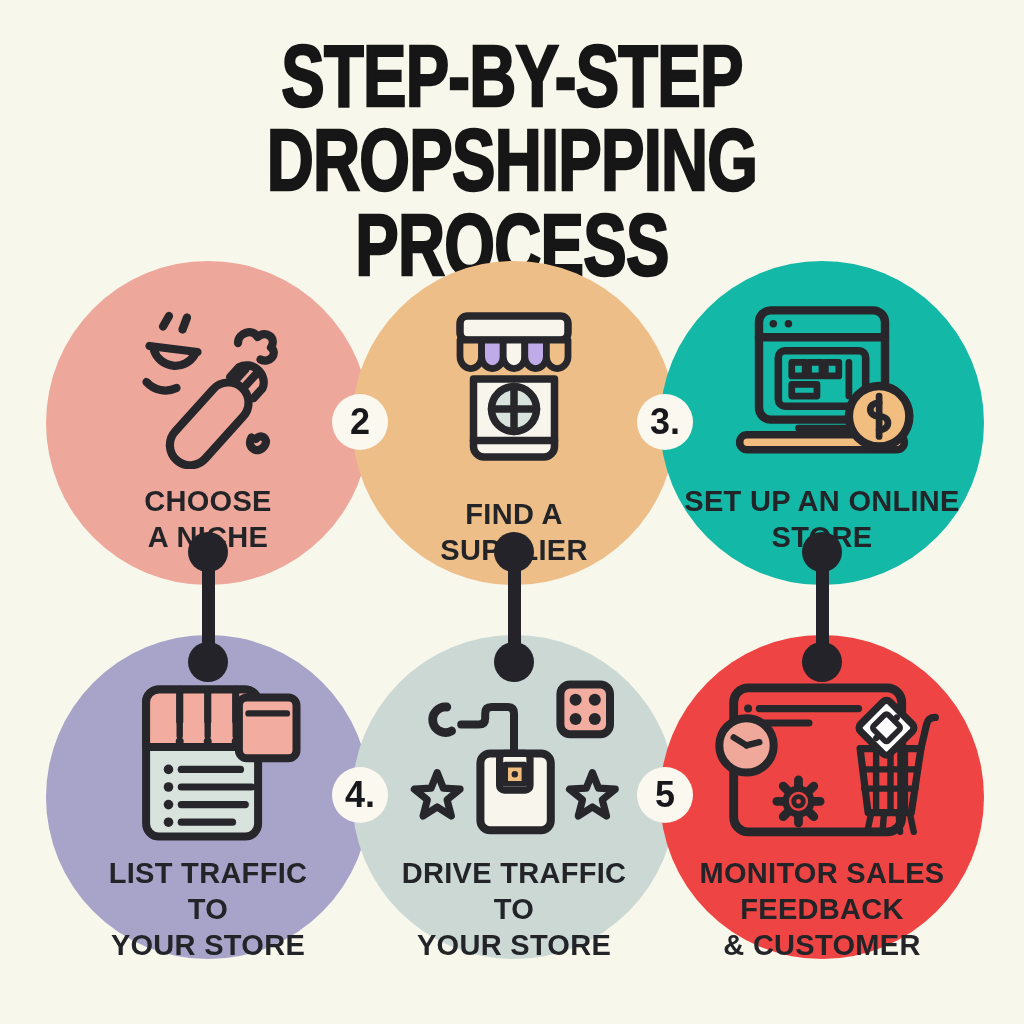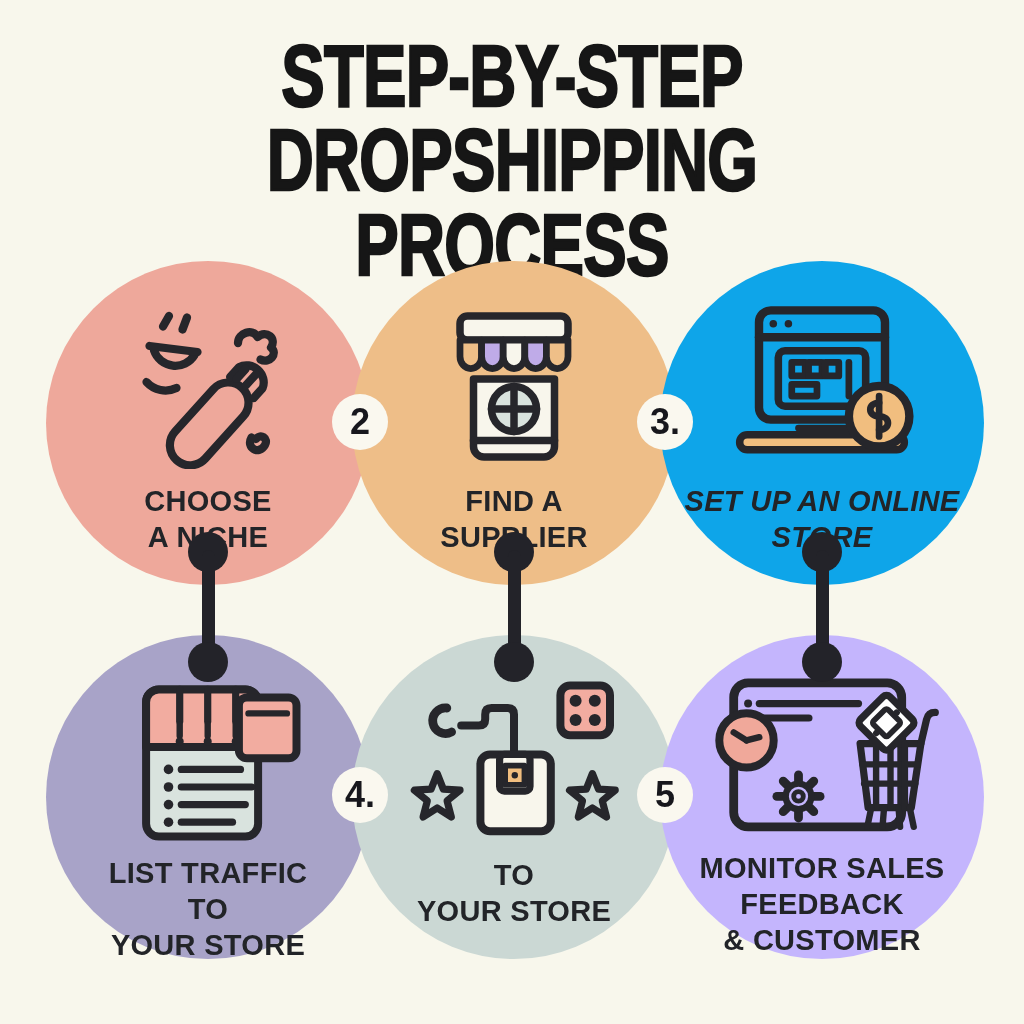--- a/index.html
+++ b/index.html
@@ -26,21 +26,21 @@
   }
   .title .t-line{display:block;}
 
   
   .circle{
     position:absolute;width:324px;height:324px;border-radius:50%;
     display:flex;flex-direction:column;align-items:center;
     padding-top:40px;box-sizing:border-box;
   }
   .pos1{left:46px;top:261px;}
-  .pos2{left:352px;top:261px;}
+  .pos2{left:352px;top:261px;gap:13px;}
   .pos3{left:660px;top:261px;}
   .pos4{left:46px;top:635px;}
   .pos5{left:352px;top:635px;}
   .pos6{left:660px;top:635px;}
 
   .icon-box{
     height:170px;width:280px;
     display:flex;align-items:center;justify-content:center;
   }
   .icon-box svg{display:block;}
@@ -129,21 +129,21 @@
         <path d="M124.4,48 h28.8 v22 a14.4,16 0 0 1 -28.8,0 z" fill="#BFABE8" stroke-width="9"></path>
         <path d="M153.2,48 h28.8 v22 a14.4,16 0 0 1 -28.8,0 z" fill="#EFBF88" stroke-width="9"></path>
       </svg>
     </div>
     <div class="label">
       <span>FIND A</span>
       <span>SUPPLIER</span>
     </div>
   </section>
 
-  <section class="circle pos3" style="background-color: #0ea5e9; font-style: italic;">
+  <section class="circle pos3" style="background-color: #14b8a6;">
     <div class="icon-box">
       <svg width="220" height="168" viewBox="0 0 240 200" fill="none" stroke="#26262B" stroke-width="10" stroke-linecap="round" stroke-linejoin="round">
         <rect x="45" y="10" width="150" height="130" rx="14"></rect>
         <path d="M45,42 H195"></path>
         <circle cx="62" cy="26" r="4.5" fill="#26262B" stroke="none"></circle>
         <circle cx="80" cy="26" r="4.5" fill="#26262B" stroke="none"></circle>
         <rect x="68" y="58" width="104" height="66" rx="8" stroke-width="9"></rect>
         <rect x="84" y="72" width="16" height="16" stroke-width="8"></rect>
         <rect x="104" y="72" width="16" height="16" stroke-width="8"></rect>
         <rect x="124" y="72" width="16" height="16" stroke-width="8"></rect>
@@ -207,26 +207,27 @@
         <rect x="198" y="12" width="62" height="62" rx="12" fill="#F2ACA0"></rect>
         <circle cx="217" cy="31" r="7.5" fill="#26262B" stroke="none"></circle>
         <circle cx="241" cy="31" r="7.5" fill="#26262B" stroke="none"></circle>
         <circle cx="217" cy="55" r="7.5" fill="#26262B" stroke="none"></circle>
         <circle cx="241" cy="55" r="7.5" fill="#26262B" stroke="none"></circle>
         <path transform="translate(44 152)" stroke-width="9" d="M0,-30 L7.64,-10.52 L28.53,-9.27 L12.36,4.02 L17.63,24.27 L0,13 L-17.63,24.27 L-12.36,4.02 L-28.53,-9.27 L-7.64,-10.52 Z"></path>
         <path transform="translate(238 152)" stroke-width="9" d="M0,-30 L7.64,-10.52 L28.53,-9.27 L12.36,4.02 L17.63,24.27 L0,13 L-17.63,24.27 L-12.36,4.02 L-28.53,-9.27 L-7.64,-10.52 Z"></path>
       </svg>
     </div>
     <div class="label">
+      <span>DRIVE TRAFFIC</span>
       <span>TO</span>
       <span>YOUR STORE</span>
     </div>
   </section>
 
-  <section class="circle pos6" style="background-color: #c4b5fd; justify-content: flex-end;">
+  <section class="circle pos6" style="background-color: #ef4444;">
     <div class="icon-box">
       <svg width="255" height="168" viewBox="0 0 290 210" fill="none" stroke="#26262B" stroke-width="11" stroke-linecap="round" stroke-linejoin="round">
         <rect x="34" y="16" width="210" height="180" rx="18"></rect>
         <circle cx="52" cy="42" r="5" fill="#26262B" stroke="none"></circle>
         <path d="M66,42 H190" stroke-width="9"></path>
         <path d="M66,60 H128" stroke-width="9"></path>
         <circle cx="50" cy="88" r="34" fill="#F0A89A" stroke-width="10"></circle>
         <path d="M50,88 L34,78" stroke-width="8"></path>
         <path d="M50,88 L66,84" stroke-width="8"></path>
         <g stroke-width="11">

